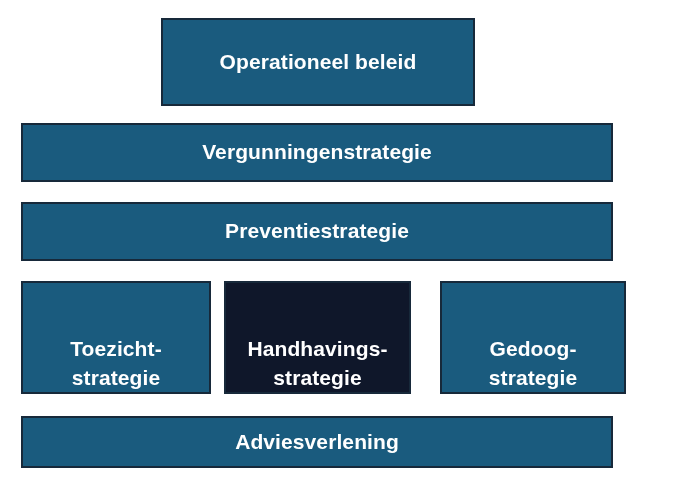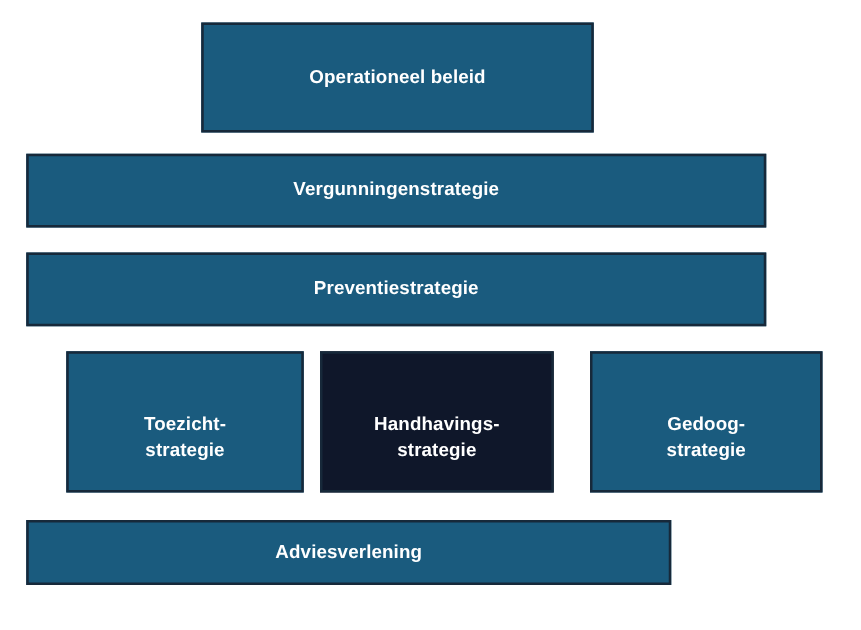--- a/index.html
+++ b/index.html
@@ -20,43 +20,42 @@
   .node {
     position: absolute;
     box-sizing: border-box;
     background: #1a5b7e;
     border: 2px solid #17293a;
     color: #ffffff;
     display: flex;
     align-items: center;
     justify-content: center;
     text-align: center;
-    font-size: 15px;
+    font-size: 21px;
     font-weight: 600;
     line-height: 1.35;
     letter-spacing: 0.1px;
     white-space: pre-line;
   }
   .node.top-aligned {
-    align-items: center;
+    align-items: flex-end;
     padding-top: 26px;
-    margin-left: 32px;
   }
   .label {
     display: block;
     white-space: pre-line;
   }
 </style>
 </head>
 <body>
 
 <div id="canvas" style="background: rgb(255, 255, 255);">
     <div class="node" style="left: 161px; top: 18px; width: 314px; height: 88px; background: rgb(26, 91, 126); border-color: rgb(23, 41, 58); color: rgb(255, 255, 255);"><span class="label">Operationeel beleid</span></div>
     <div class="node" style="left: 21px; top: 123px; width: 592px; height: 59px; background: rgb(26, 91, 126); border-color: rgb(23, 41, 58); color: rgb(255, 255, 255);"><span class="label">Vergunningenstrategie</span></div>
     <div class="node" style="left: 21px; top: 202px; width: 592px; height: 59px; background: rgb(26, 91, 126); border-color: rgb(23, 41, 58); color: rgb(255, 255, 255);"><span class="label">Preventiestrategie</span></div>
     <div class="node top-aligned" style="left: 21px; top: 281px; width: 190px; height: 113px; background: rgb(26, 91, 126); border-color: rgb(23, 41, 58); color: rgb(255, 255, 255);"><span class="label">Toezicht-
 strategie</span></div>
     <div class="node top-aligned" style="left: 224px; top: 281px; width: 187px; height: 113px; background: #0f172a; border-color: rgb(23, 41, 58); color: rgb(255, 255, 255);"><span class="label">Handhavings-
 strategie</span></div>
     <div class="node top-aligned" style="left: 440px; top: 281px; width: 186px; height: 113px; background: rgb(26, 91, 126); border-color: rgb(23, 41, 58); color: rgb(255, 255, 255);"><span class="label">Gedoog-
 strategie</span></div>
-    <div class="node" style="left: 21px; top: 416px; width: 516px; height: 52px; background: rgb(26, 91, 126); border-color: rgb(23, 41, 58); color: rgb(255, 255, 255);"><span class="label">Adviesverlening</span></div>
+    <div class="node" style="left: 21px; top: 416px; width: 592px; height: 52px; background: rgb(26, 91, 126); border-color: rgb(23, 41, 58); color: rgb(255, 255, 255);"><span class="label">Adviesverlening</span></div>
   </div>
 
 </body></html>

